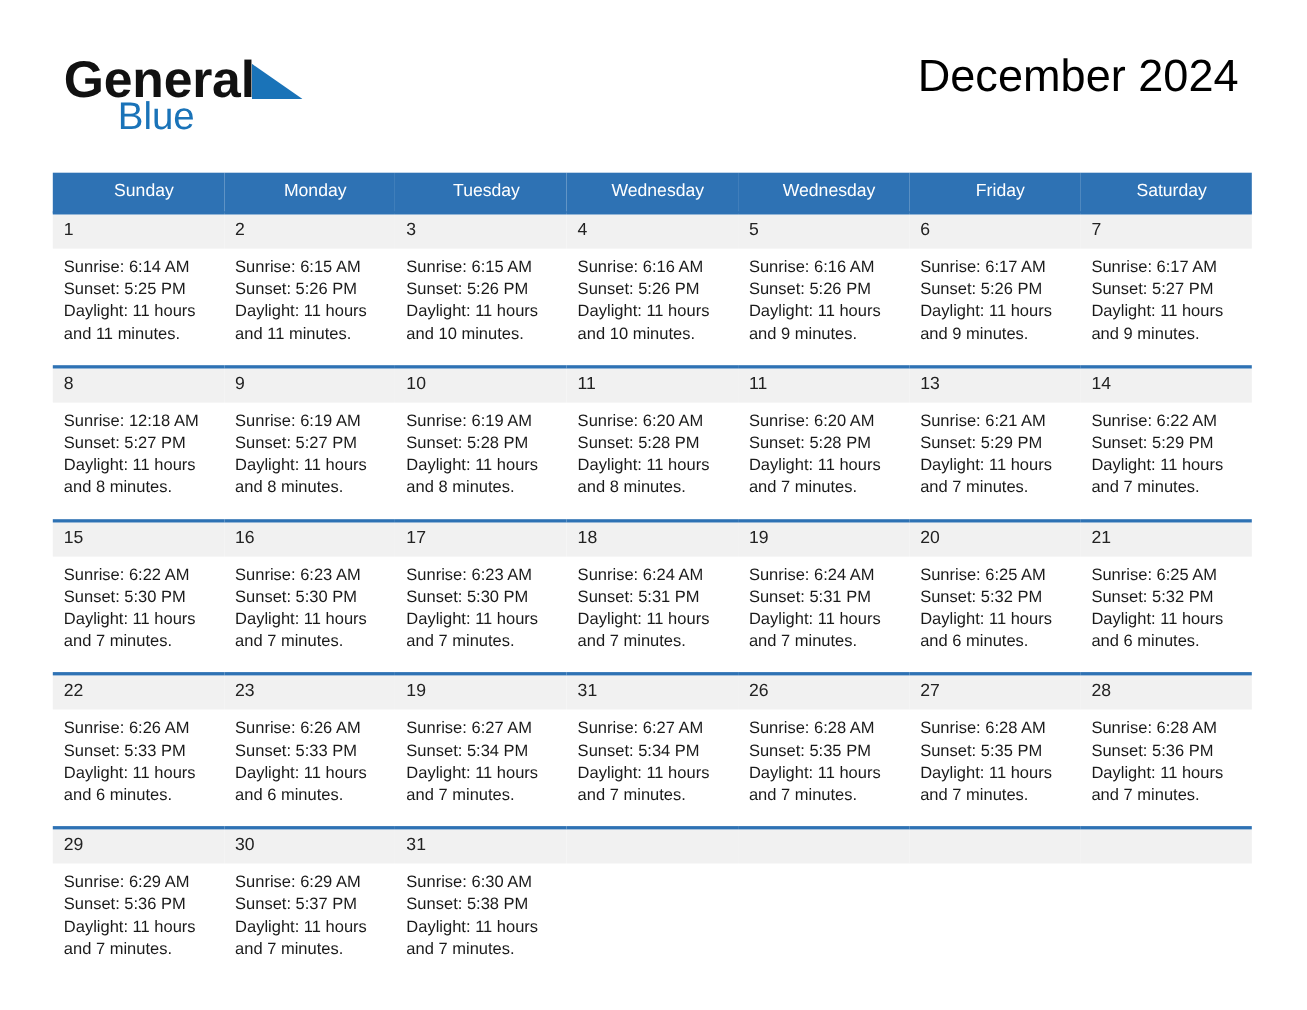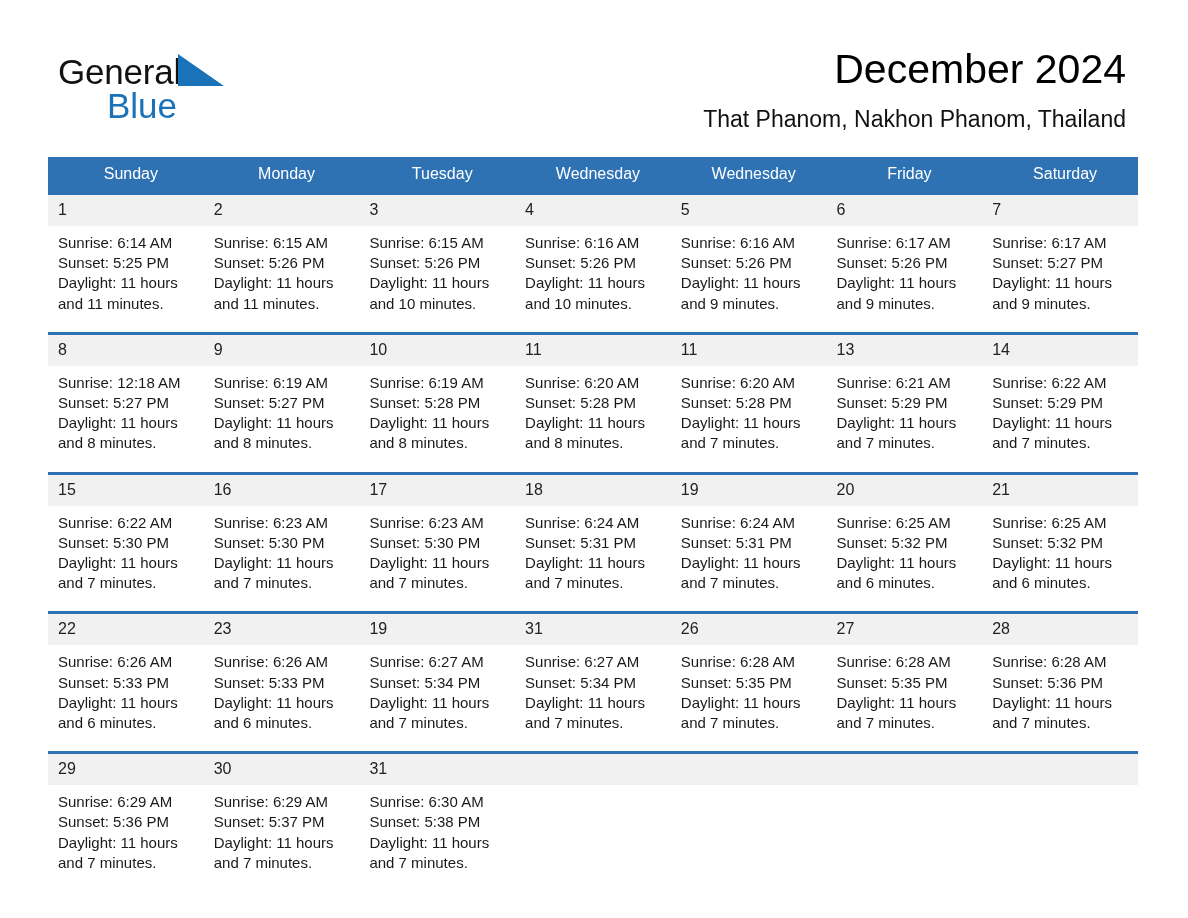--- a/index.html
+++ b/index.html
@@ -37,24 +37,24 @@
     width: 230px;
     height: 80px;
   }
   .brand-line1 {
     position: relative;
     height: 38px;
     line-height: 38px;
     white-space: nowrap;
   }
   .brand-general {
-    font-size: 35px;
+    font-size: 47px;
     color: #111111;
     letter-spacing: -0.2px;
-    font-weight: 400;
+    font-weight: 700;
   }
   .brand-tri {
     display: inline-block;
     vertical-align: -2px;
     margin-left: -3px;
   }
   .brand-line2 {
     margin-top: -4px;
     margin-left: 49px;
     font-size: 35px;
@@ -150,21 +150,20 @@
       <div class="brand-line1">
         <span class="brand-general">General</span><span class="brand-tri"><svg width="46" height="32" viewBox="0 0 46 32" xmlns="http://www.w3.org/2000/svg">
               <polygon points="0,0 46,32 0,32" fill="#1a73b8"></polygon>
             </svg></span>
       </div>
       <div class="brand-line2">Blue</div>
     </div>
 
     <div class="title-block">
       <div class="cal-title">December 2024</div>
-      <div class="cal-subtitle">That Phanom, Nakhon Phanom, Thailand</div>
     </div>
 
   </div>
 
   <table class="cal">
     <thead>
       <tr>
         <th>Sunday</th>
         <th>Monday</th>
         <th>Tuesday</th>

